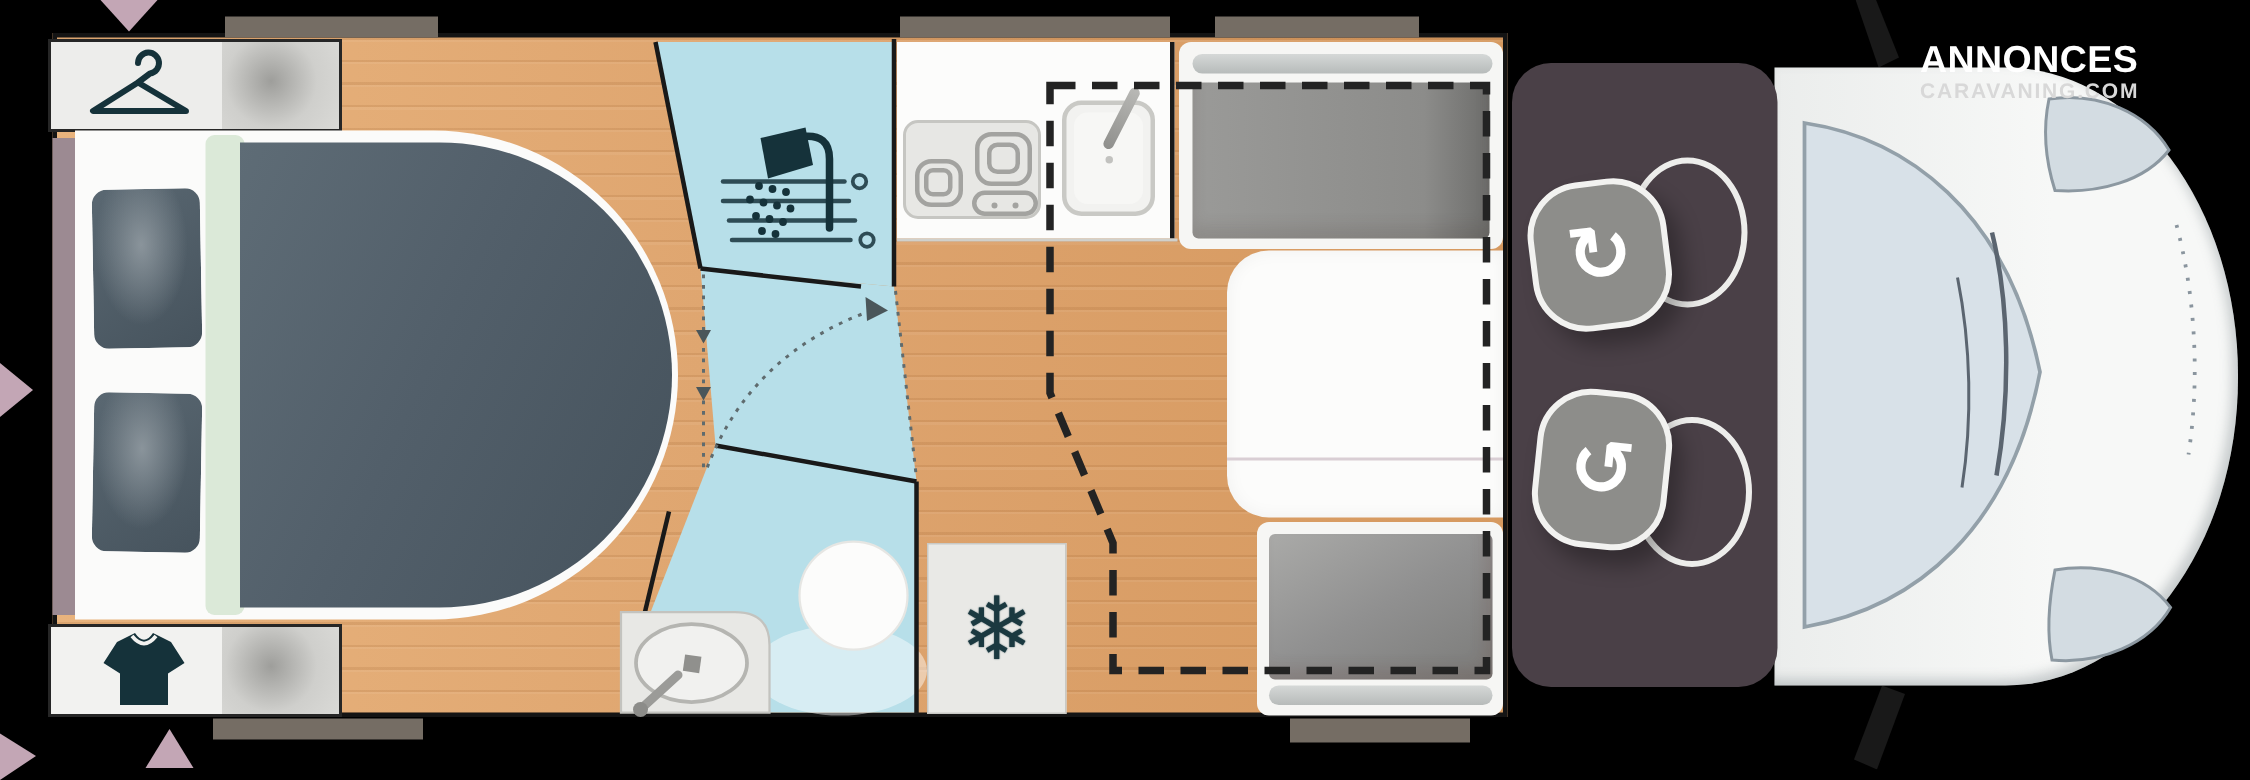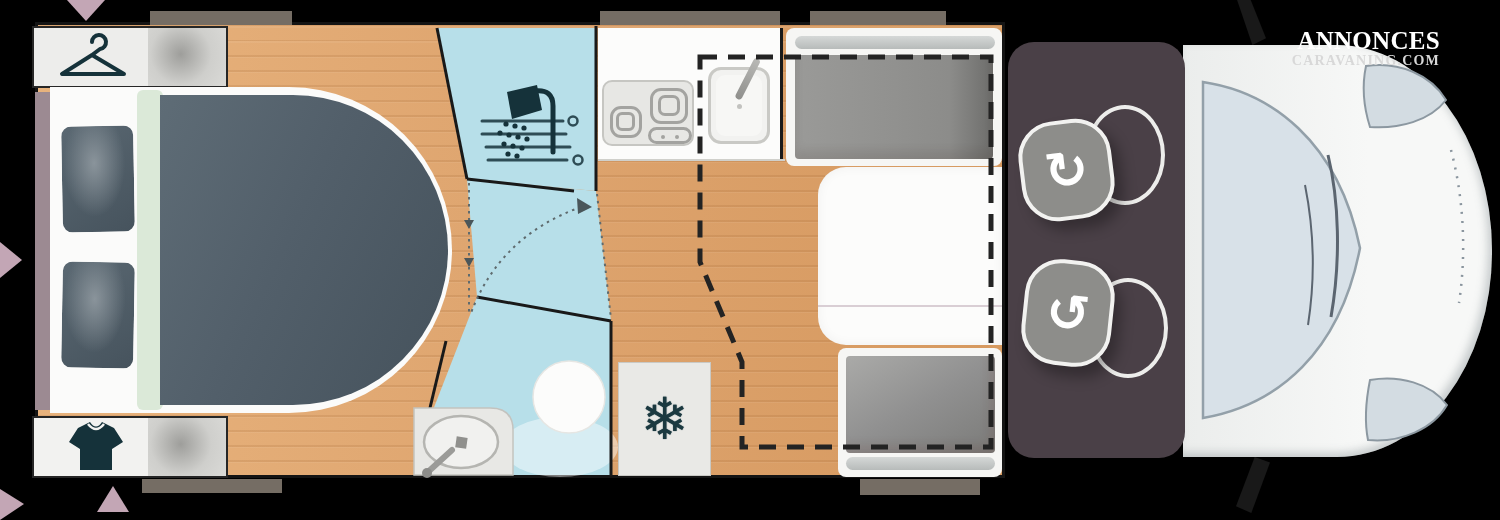--- a/index.html
+++ b/index.html
@@ -75,21 +75,21 @@
   .seat span{font-family:"DejaVu Sans",sans-serif;font-size:52px;font-weight:bold;color:#fff;line-height:1;}
 
   
   .vbody{left:1183px;top:45px;width:309px;height:412px;z-index:3;
     background:linear-gradient(90deg,#ebedec 0%,#f7f8f7 60%);
     border-radius:0 155px 155px 0 / 0 205px 205px 0;
     box-shadow:inset -4px -4px 8px rgba(110,120,126,.35);}
   .mirror{background:#191919;z-index:2;}
 
   
-  .wm{left:1280px;top:28px;width:160px;text-align:right;z-index:30;font-family:Liberation Serif, serif;}
+  .wm{left:1280px;top:28px;width:160px;text-align:left;z-index:30;}
   .wm .l1{font-size:25px;font-weight:bold;color:#fff;letter-spacing:.3px;line-height:25px;}
   .wm .l2{font-size:14px;font-weight:bold;color:#d8d8d8;letter-spacing:1.2px;line-height:15px;}
 
   svg{position:absolute;overflow:visible;}
 </style>
 </head>
 <body>
 
 <div id="stage">
 

